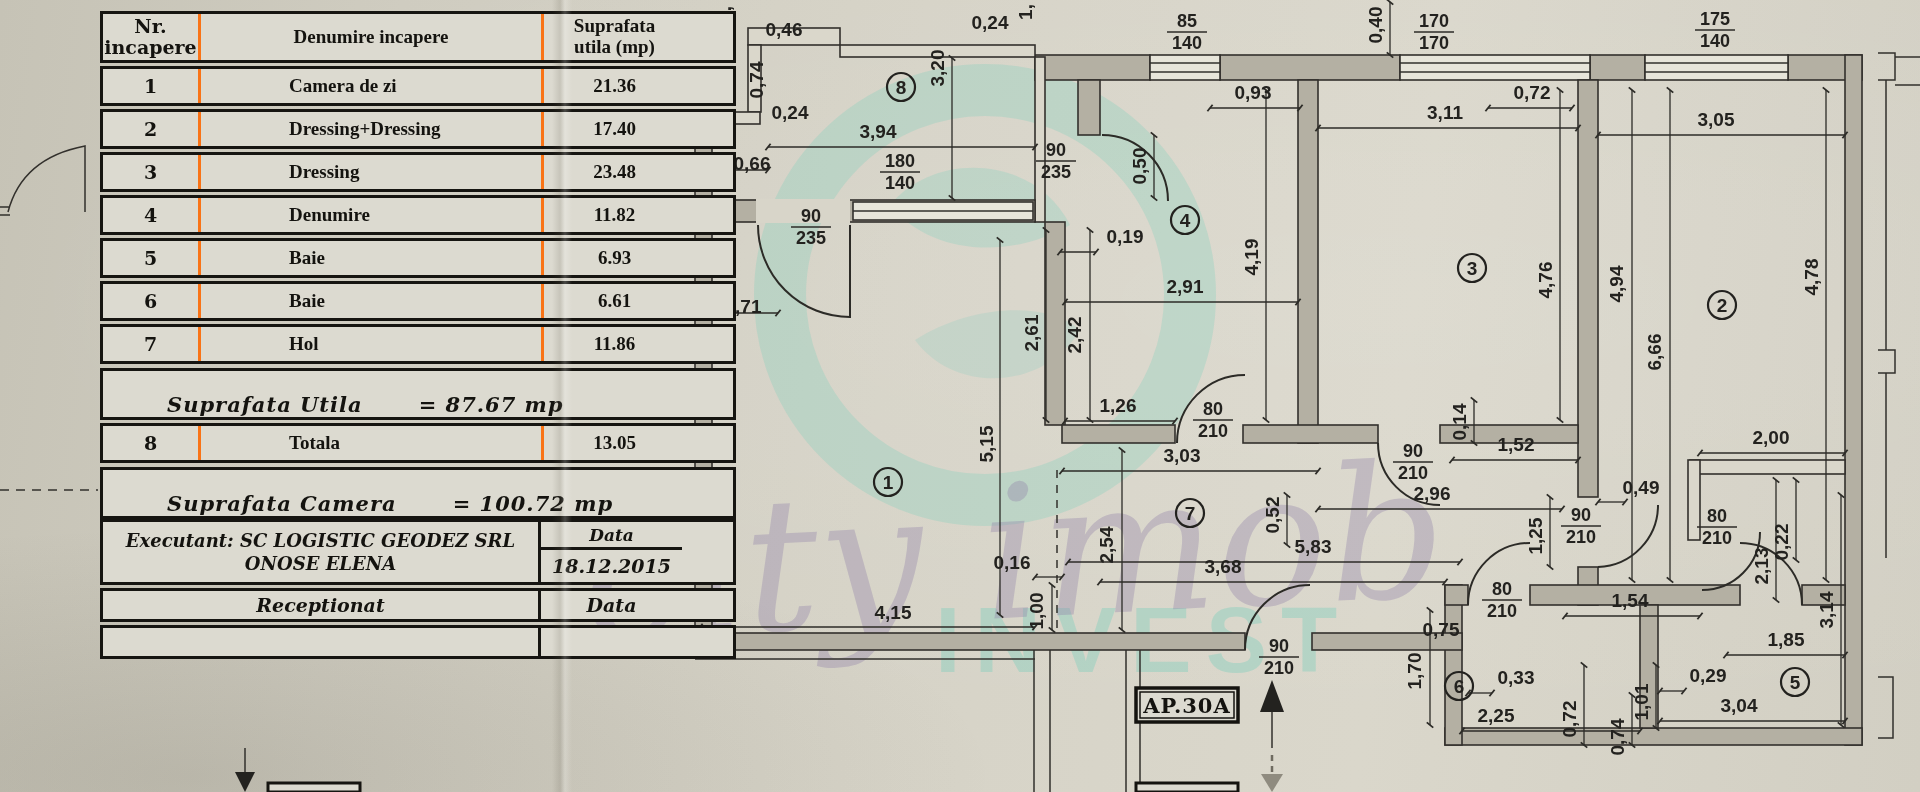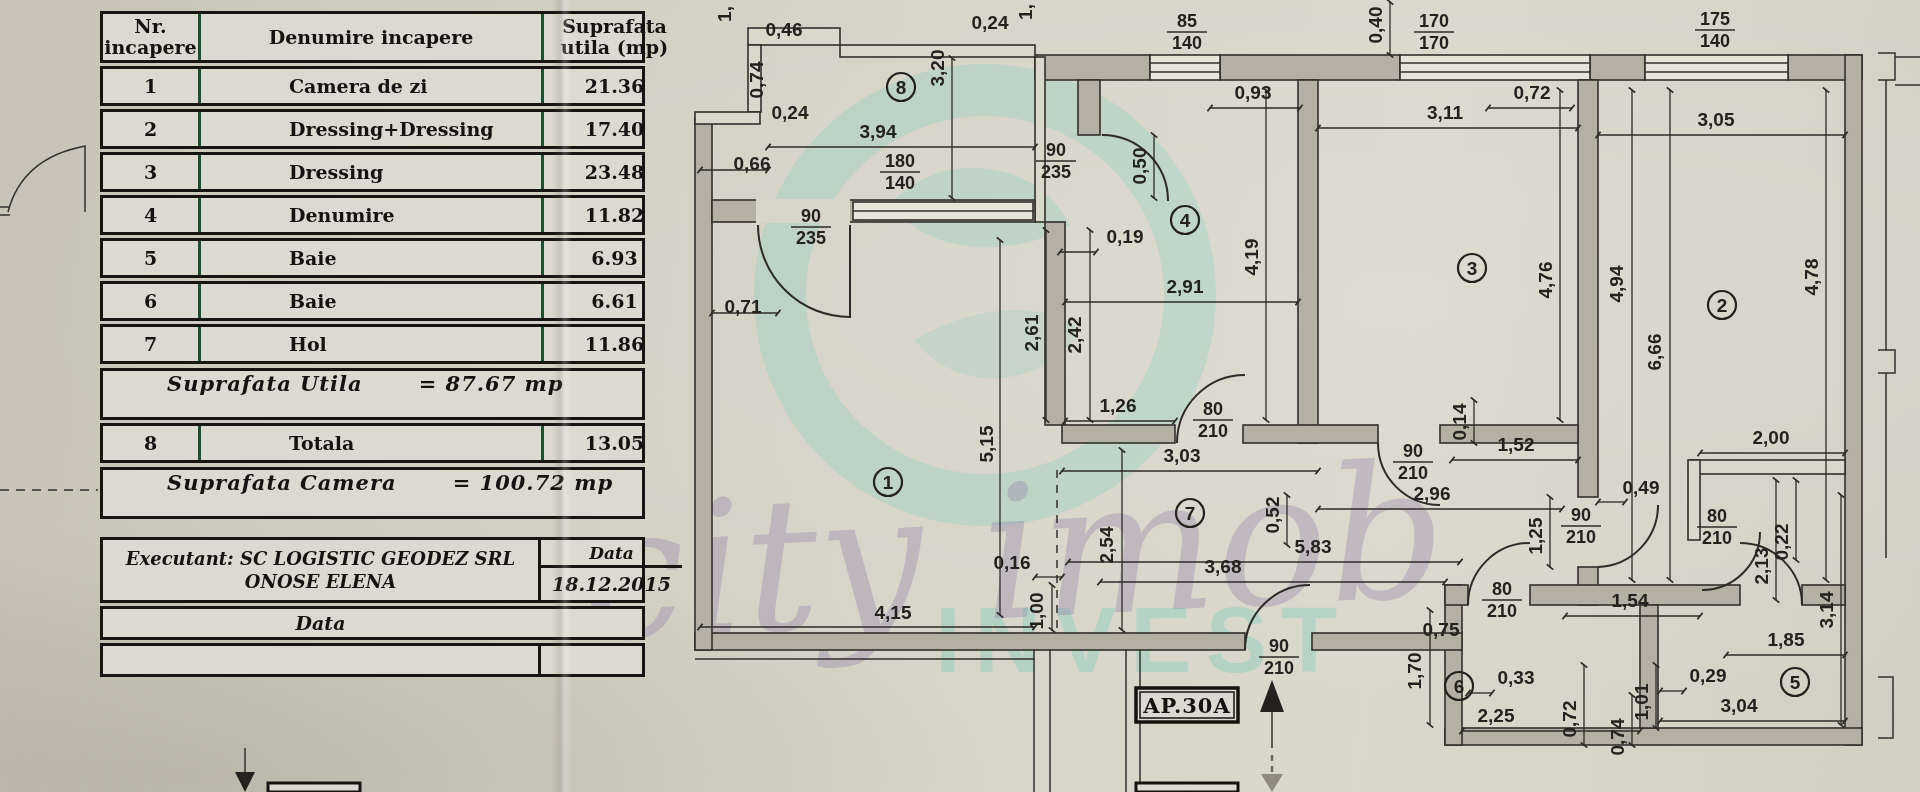--- a/index.html
+++ b/index.html
@@ -5,33 +5,33 @@
   html,body{margin:0;padding:0;}
   .stage{position:relative;width:1920px;height:792px;overflow:hidden;
     background:
       radial-gradient(60% 45% at 10% 98%, rgba(70,66,52,.14), rgba(0,0,0,0) 70%),
       radial-gradient(120% 90% at 72% 38%, rgba(255,255,255,.10), rgba(0,0,0,0) 62%),
       linear-gradient(97deg,#c6c3b6 0%,#cfccc0 20%,#d6d3c7 46%,#dad7cb 72%,#d2cfc3 100%);
     font-family:"Liberation Sans",sans-serif;}
   .crease{position:absolute;top:0;left:552px;width:20px;height:792px;pointer-events:none;
     background:linear-gradient(90deg,rgba(0,0,0,0),rgba(90,85,70,.16) 40%,rgba(255,255,255,.22) 65%,rgba(0,0,0,0));}
   
-  .rtable{position:absolute;left:100px;top:8px;width:545px;color:#14130f;}
+  .rtable{position:absolute;left:100px;top:8px;width:636px;color:#14130f;}
   .trow{display:grid;grid-template-columns:95px 343px 144px;border:3px solid #161511;margin-top:3px;background:#dcdad0;box-sizing:border-box;}
   .cell{display:flex;align-items:center;justify-content:center;text-align:center;
     font-family:"DejaVu Serif","Liberation Serif",serif;font-weight:bold;font-size:19px;box-sizing:border-box;}
-  .cell+.cell{border-left:3px solid #14532d;}
+  .cell+.cell{border-left:3px solid #f97316;font-family:Liberation Serif, serif;}
   .head .cell{font-size:19px;line-height:1.1;white-space:pre-line;min-height:46px;}
   .data .cell{min-height:34px;}
   .name-cell{justify-content:flex-start !important;padding-left:88px;text-align:left;}
-  .band{display:flex;align-items:flex-start;border:3px solid #161511;margin-top:4px;background:#dcdad0;min-height:52px;
+  .band{display:flex;align-items:flex-end;border:3px solid #161511;margin-top:4px;background:#dcdad0;min-height:52px;
     font-family:"DejaVu Serif","Liberation Serif",serif;font-weight:bold;font-style:italic;font-size:21px;box-sizing:border-box;}
   .band .lbl{padding-left:64px;letter-spacing:1px;}
   .band .val{margin-left:56px;letter-spacing:1px;}
-  .sig{display:grid;grid-template-columns:435px 144px;border:3px solid #161511;margin-top:18px;background:#dcdad0;box-sizing:border-box;}
+  .sig{display:grid;grid-template-columns:435px 144px;border:3px solid #161511;margin-top:0;background:#dcdad0;box-sizing:border-box;}
   .sig .left{display:flex;flex-direction:column;align-items:center;justify-content:center;min-height:60px;
     font-family:"DejaVu Serif","Liberation Serif",serif;font-weight:bold;font-style:italic;font-size:18px;line-height:1.3;}
   .sig .right{border-left:3px solid #161511;display:flex;flex-direction:column;}
   .sig .right .d1{flex:0 0 25px;display:flex;align-items:center;justify-content:center;border-bottom:3px solid #161511;
     font-family:"DejaVu Serif","Liberation Serif",serif;font-weight:bold;font-style:italic;font-size:17px;}
   .sig .right .d2{flex:1;display:flex;align-items:center;justify-content:center;
     font-family:"DejaVu Serif","Liberation Serif",serif;font-weight:bold;font-style:italic;font-size:19px;}
   .rec{display:grid;grid-template-columns:435px 144px;border:3px solid #161511;margin-top:3px;background:#dcdad0;box-sizing:border-box;}
   .rec .c{display:flex;align-items:center;justify-content:center;min-height:28px;
     font-family:"DejaVu Serif","Liberation Serif",serif;font-weight:bold;font-style:italic;font-size:19px;}
@@ -432,20 +432,21 @@
       <div class="left">
         <span>Executant: SC LOGISTIC GEODEZ SRL</span>
         <span>ONOSE ELENA</span>
       </div>
       <div class="right">
         <div class="d1">Data</div>
         <div class="d2">18.12.2015</div>
       </div>
     </div>
     <div class="rec">
+      <div class="c">Receptionat</div>
       <div class="c">Data</div>
     </div>
     <div class="rec" style="min-height:26px">
       <div class="c"></div>
       <div class="c"></div>
     </div>
   </div>
 
   <div class="crease"></div>
 </div>

